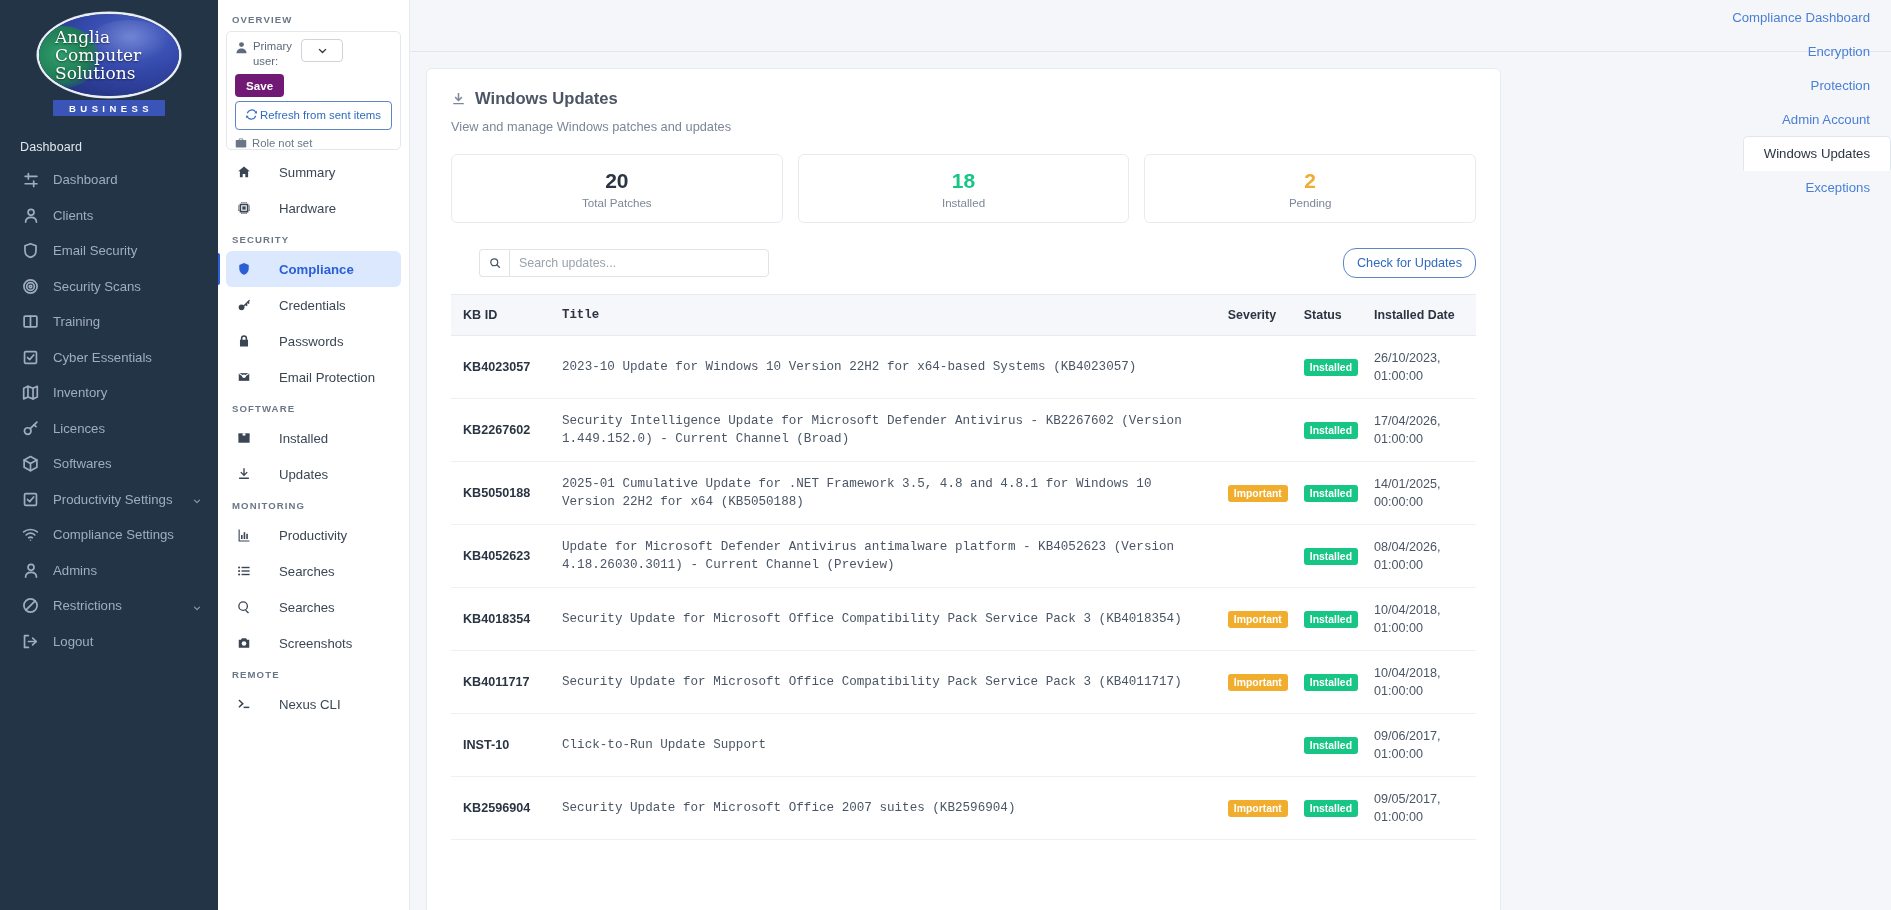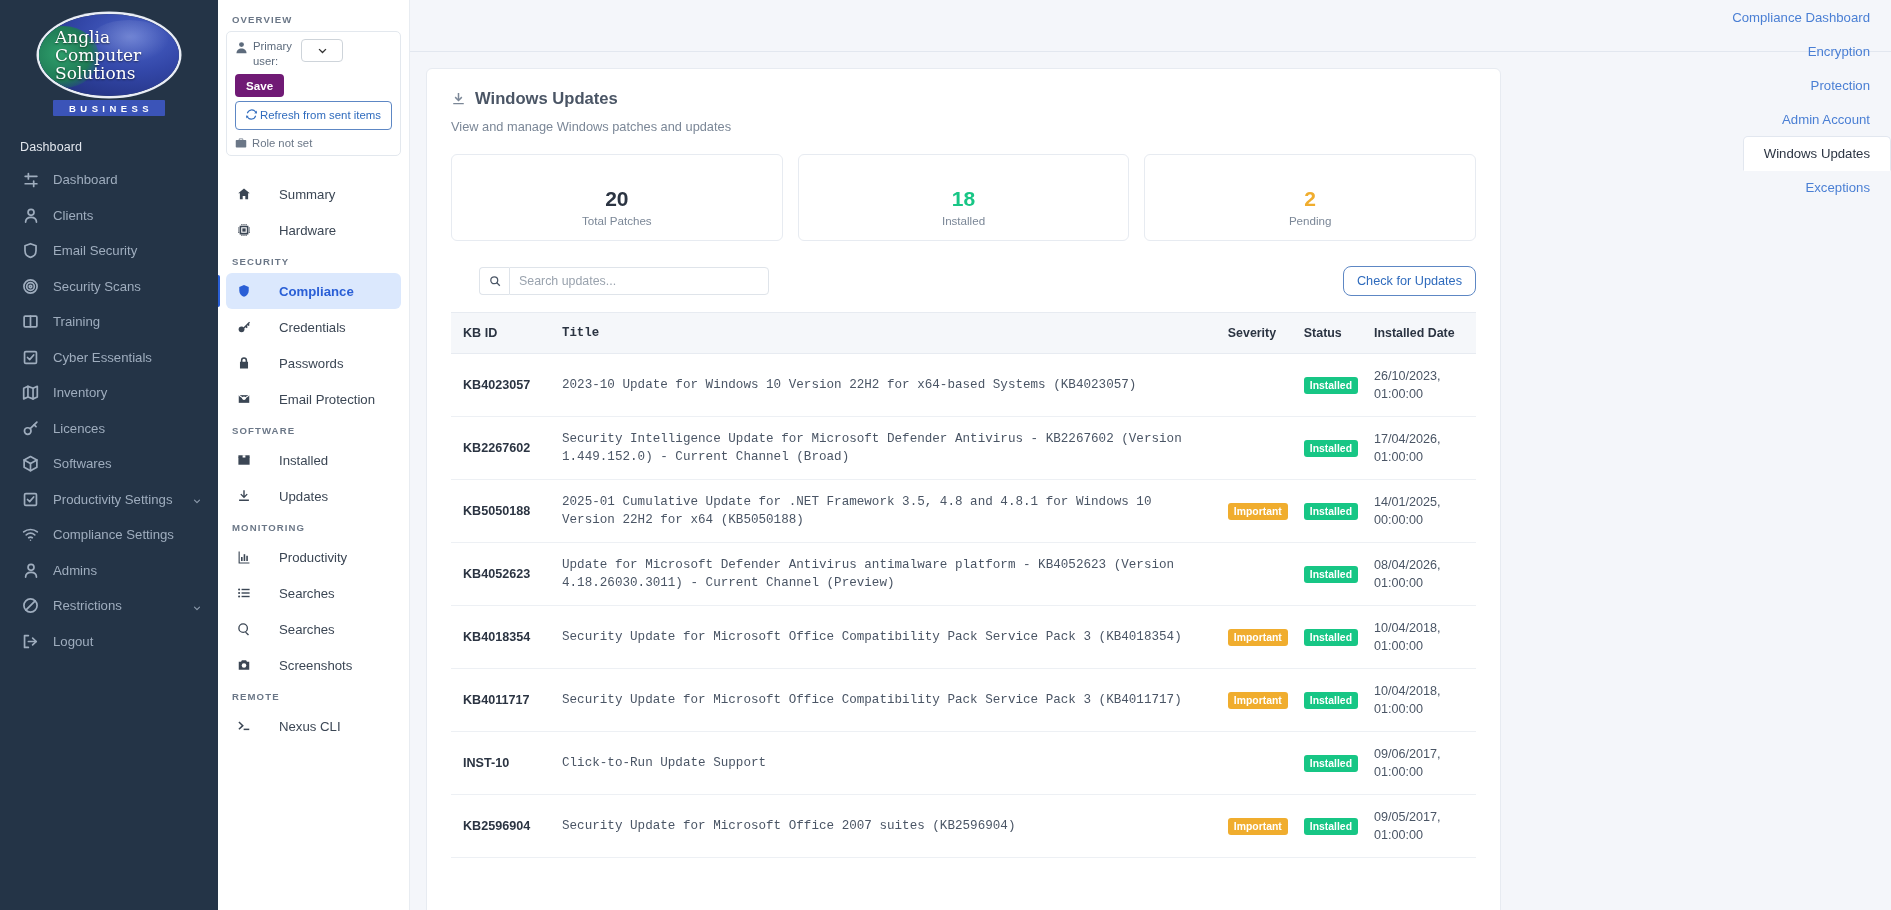--- a/index.html
+++ b/index.html
@@ -77,21 +77,21 @@
     background: #fff; border-right: 1px solid #e8ecf1;
     padding: 0 0 0 0; overflow: hidden;
   }
   .sub-label {
     font-size: 9.6px; font-weight: bold; letter-spacing: 1.1px;
     color: #6b7787; padding: 8px 0 6px 6px;
   }
   .subnav-inner { padding: 6px 8px 0 8px; }
   .user-card {
     border: 1px solid #e3e8ee; border-radius: 5px;
-    padding: 7px 8px 6px 8px; margin-bottom: 20px;
+    padding: 7px 8px 0 8px; margin-bottom: 4px;
   }
   .uc-row1 { display: flex; align-items: flex-start; gap: 5px; flex-wrap: wrap; }
   .uc-person { width: 13px; height: 13px; margin-top: 1px; }
   .uc-person svg { width: 13px; height: 13px; fill: #5d6b7c; }
   .uc-label { font-size: 11.3px; color: #5d6b7c; width: 43px; line-height: 15px; }
   .uc-select {
     width: 42px; height: 23px; border: 1px solid #ced4da; border-radius: 4px;
     background: #fff; display: flex; align-items: center; justify-content: center; cursor: pointer;
   }
   .uc-select svg { width: 11px; height: 11px; stroke: #333; stroke-width: 2; fill: none; }
@@ -143,40 +143,40 @@
     background: #fff; border: 1px solid #e7ebf1; border-radius: 6px;
     margin: 0 0 0 16px; width: 1075px; min-height: 880px; padding: 20px 24px 0 24px;
   }
   .pg-title { display: flex; align-items: center; gap: 9px; font-size: 16.6px; color: #4a5565; font-weight: bold; }
   .pg-title svg { width: 15px; height: 15px; fill: #7b8797; }
   .pg-sub { font-size: 12.8px; color: #7b8797; margin-top: 10px; }
 
   .stats { display: flex; gap: 15px; margin-top: 20px; }
   .stat {
     flex: 1; border: 1px solid #e7ebf1; border-radius: 6px;
-    padding: 32px 0 13px 0; text-align: center; background: #fff;
+    padding: 14px 0 13px 0; text-align: center; background: #fff;
   }
   .stat .num { font-size: 21px; font-weight: bold; line-height: 24px; }
   .stat .lbl { font-size: 11.6px; color: #7b8797; margin-top: 3px; }
 
   .toolbar { display: flex; align-items: center; justify-content: space-between; margin-top: 25px; margin-left: 28px; }
   .search-box { display: flex; align-items: stretch; width: 290px; height: 28px; }
   .search-ico {
     width: 30px; border: 1px solid #dfe4ea; border-right: none; border-radius: 4px 0 0 4px;
     background: #fff; display: flex; align-items: center; justify-content: center;
   }
   .search-ico svg { width: 12px; height: 12px; stroke: #4a5565; stroke-width: 1.7; fill: none; }
   .search-input {
     flex: 1; border: 1px solid #dfe4ea; border-radius: 0 4px 4px 0;
     font-size: 12.4px; padding: 0 9px; color: #2b3442; font-family: inherit; outline: none;
   }
   .search-input::placeholder { color: #9aa3ae; }
   .btn-outline {
     border: 1px solid #5d87c4; color: #2f6bbd; background: #fff;
-    border-radius: 8px; font-size: 12.7px; padding: 7px 13px; cursor: pointer; font-family: inherit;
+    border-radius: 13px; font-size: 12.7px; padding: 7px 13px; cursor: pointer; font-family: inherit;
   }
 
   table { width: 100%; border-collapse: collapse; margin-top: 16px; }
   thead th {
     background: #f5f7fa; text-align: left; font-size: 12.4px; color: #2b3442;
     font-weight: bold; padding: 11px 8px; border-bottom: 1px solid #e7ebf1;
     border-top: 1px solid #e7ebf1;
   }
   tbody td { padding: 13px 8px; border-bottom: 1px solid #edf0f4; vertical-align: middle; font-size: 12.6px; color: #4a5565; }
   .c-kb { width: 103px; font-weight: bold; color: #2b3442; font-size: 12.6px; padding-left: 12px; }

